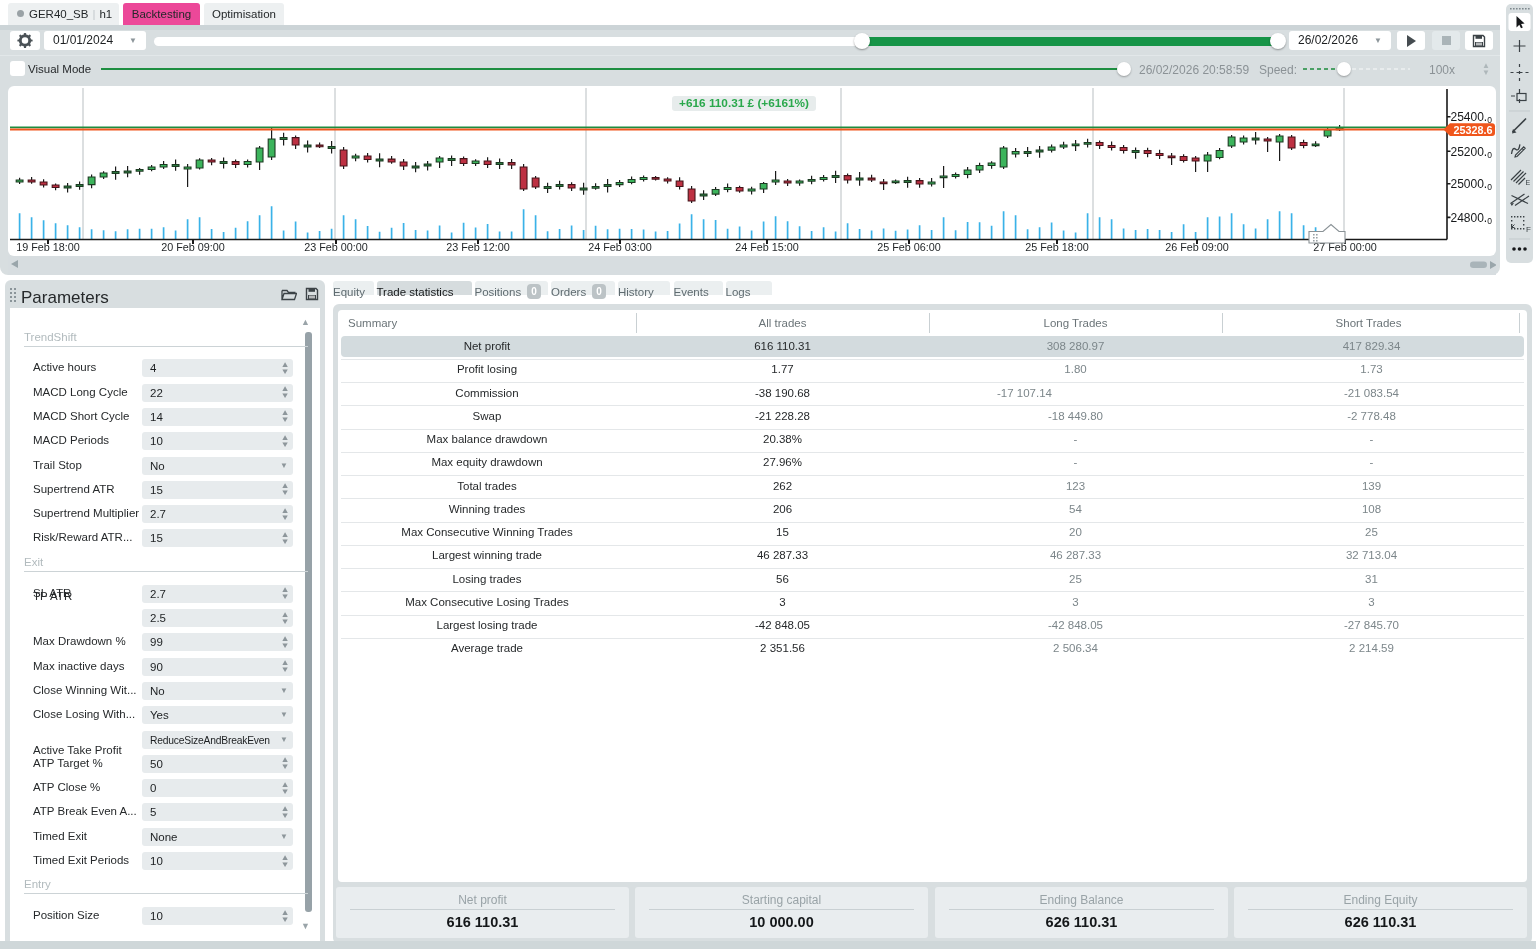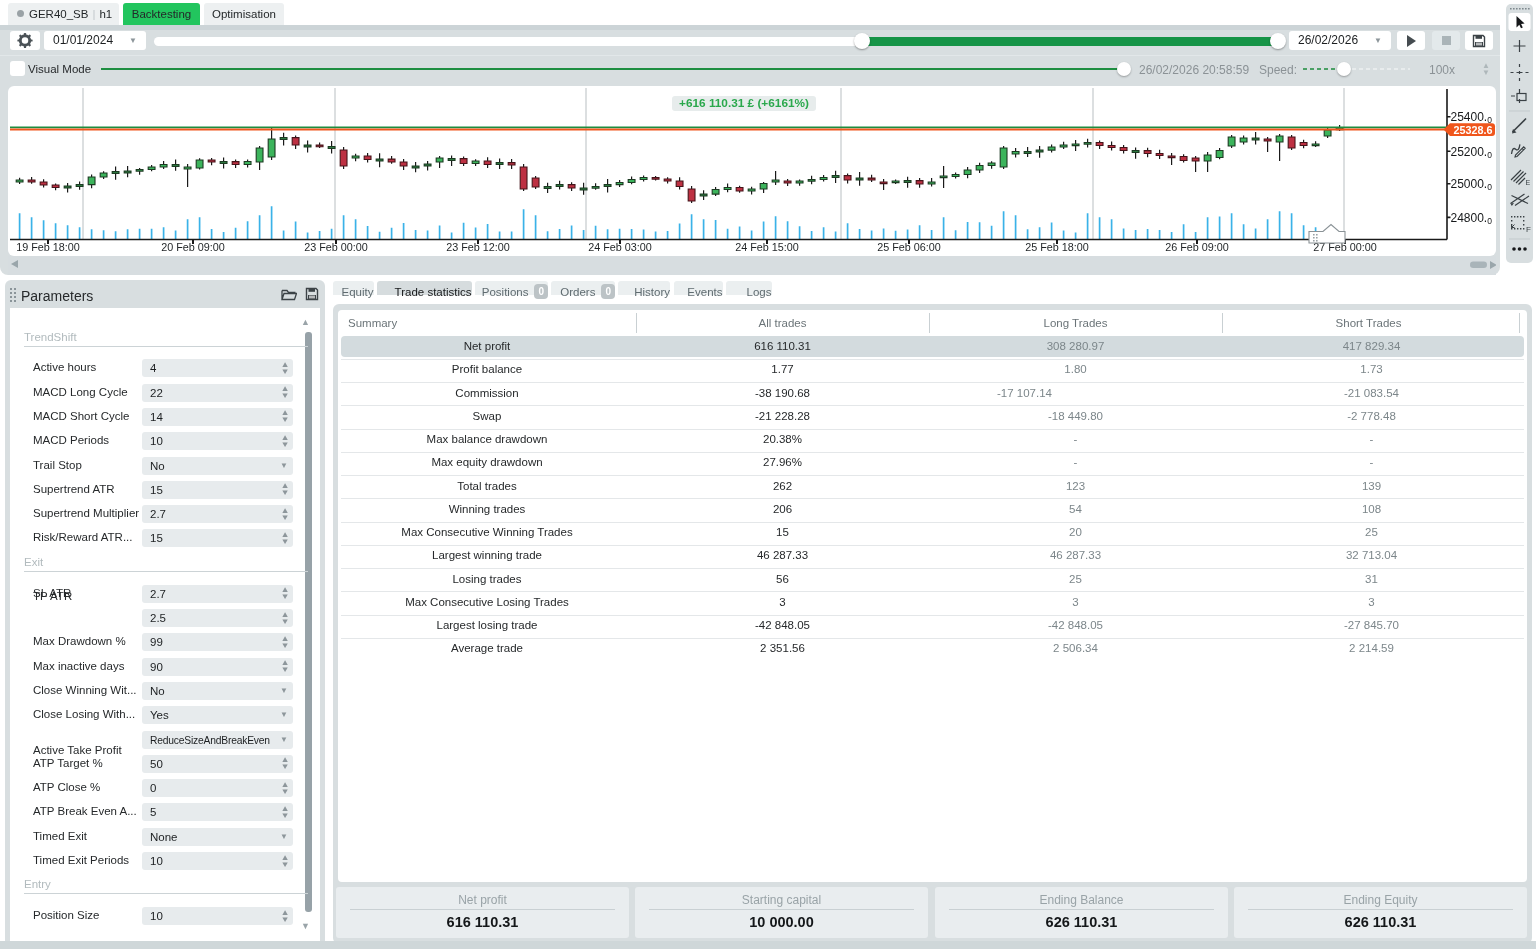--- a/index.html
+++ b/index.html
@@ -20,21 +20,21 @@
 .phr{position:absolute;left:24px;width:284px;border-top:1px solid #ccd3d6}
 .plab{position:absolute;left:33px;font-size:11.5px;color:#26292b;white-space:nowrap}
 .pin{position:absolute;left:142px;width:151px;height:18px;background:#e7ebed;border-radius:3px;
  font-size:11.5px;color:#1c1f21;line-height:18px;padding-left:8px}
 .spin{position:absolute;right:4px;font-size:8px;color:#8d969b;line-height:8px;transform:scaleX(1.15)}
 .ddar{position:absolute;right:5px;top:5px;font-size:8px;color:#8d969b;line-height:8px}
 .pscroll{position:absolute;left:305px;top:332px;width:7px;height:580px;background:#97a2a8;border-radius:3px}
 .parr{position:absolute;left:301px;font-size:9px;color:#9aa4a9}
 
 .btab{position:absolute;top:281px;height:14px;border-radius:3px 3px 0 0;background:#ebeff0;
- font-size:11.5px;color:#5f6b70;line-height:23px;text-align:right}
+ font-size:11.5px;color:#5f6b70;line-height:23px;text-align:left}
 .btab.act{background:#d6dcde;color:#17191b}
 .badge{display:inline-block;background:#bcc3c6;color:#fff;font-size:10px;font-weight:bold;
  border-radius:4px;padding:0 4px;margin-left:6px;height:15px;line-height:15px;vertical-align:1px}
 
 .spanel{position:absolute;left:333px;top:304px;width:1199px;height:640px;background:#d8dee0;border-radius:6px}
 .swhite{position:absolute;left:338px;top:310px;width:1189px;height:572px;background:#fff;border-radius:4px}
 .thead{position:absolute;top:317px;font-size:11.5px;color:#6b7478}
 .thsep{position:absolute;top:313px;height:20px;border-left:1px solid #c9d0d3}
 .hlrow{position:absolute;left:341px;width:1183px;height:21px;background:#d3dbde;border-radius:4px}
 .trline{position:absolute;left:341px;width:1183px;border-top:1px solid #e4e7e9}
@@ -44,21 +44,21 @@
 .sbox{position:absolute;top:887px;width:293px;height:51px;background:#e9edef;border-radius:3px}
 .sbt{margin-top:6px;text-align:center;font-size:12px;color:#99a3a7}
 .sbl{margin:2px 14px 0;border-top:1px solid #c9d0d3}
 .sbv{margin-top:4px;text-align:center;font-size:14.5px;font-weight:bold;color:#141719}
 .botstrip{position:absolute;left:0;top:941px;width:1536px;height:8px;background:#cfd7d9}
 .gr12{font-size:12px;color:#8b9296}
 </style></head><body>
 
 <div class="tstrip"></div>
 <div class="ttab" style="left:8px;width:111px"><span style="display:inline-block;width:7px;height:7px;border-radius:50%;background:#9aa2a6;margin:0 5px 1px 9px"></span>GER40_SB<span style="color:#c2c9cc;margin:0 4px">|</span>h1</div>
-<div class="ttab" style="left:123px;width:77px;background:#22c55e;text-align:center">Backtesting</div>
+<div class="ttab" style="left:123px;width:77px;background:#ec4899;text-align:center">Backtesting</div>
 <div class="ttab" style="left:204px;width:80px;text-align:center">Optimisation</div>
 
 <div class="graymain"></div>
 
 <div class="wbtn" style="left:10px;width:30px">
 <svg width="30" height="19" viewBox="0 0 30 19">
       <g transform="translate(15,9.5)">
         <circle r="4.7" fill="none" stroke="#4b5257" stroke-width="2.9"></circle>
         <rect x="-1.1" y="-7.6" width="2.2" height="3.1" rx="0.6" transform="rotate(0)" fill="#4b5257"></rect>
         <rect x="-1.1" y="-7.6" width="2.2" height="3.1" rx="0.6" transform="rotate(45)" fill="#4b5257"></rect>
@@ -174,21 +174,21 @@
 <g fill="#16181a">
       <circle cx="8" cy="245" r="1.8"></circle>
       <circle cx="13.5" cy="245" r="1.8"></circle>
       <circle cx="19" cy="245" r="1.8"></circle>
     </g>
 </svg>
 
 <div class="ppanel"></div>
 <div class="abs" style="left:9px;top:287px;width:8px;height:16px;
  background-image:radial-gradient(#8a9499 1px,transparent 1.1px);background-size:4px 4px"></div>
-<div class="abs" style="left:21px;top:288px;font-size:14px;color:#26292b">Parameters</div>
+<div class="abs" style="left:21px;top:288px;font-size:17px;color:#26292b">Parameters</div>
 <svg class="abs" style="left:281px;top:288px" width="16" height="13" viewBox="0 0 16 13">
     <path d="M1 2.5 h5 l1.5 2 h7" fill="none" stroke="#3c4347" stroke-width="1.3"></path>
     <path d="M1 11.5 L3 5.5 H15.5 L13.5 11.5 Z M1 11.5 V2.5" fill="none" stroke="#3c4347" stroke-width="1.3"></path>
   </svg>
 <svg class="abs" style="left:305px;top:287px" width="14" height="14" viewBox="0 0 14 14">
     <path d="M1.5 1.5h9.5l1.5 1.5v9.5h-11z" fill="none" stroke="#3c4347" stroke-width="1.4"></path>
     <path d="M3.5 1.8v3h6.5v-3z" fill="#3c4347"></path>
     <path d="M3 8h8v4.5h-8z" fill="#3c4347"></path>
     <path d="M4 9.2h6M4 10.8h6" stroke="#fff" stroke-width="0.9"></path>
   </svg>
@@ -261,21 +261,21 @@
 <div class="thsep" style="left:636px"></div>
 <div class="thsep" style="left:929px"></div>
 <div class="thsep" style="left:1222px"></div>
 <div class="thsep" style="left:1519px"></div>
 <div class="hlrow" style="top:335.5px"></div>
 <div class="tc tdark" style="top:339.0px;left:338px;width:298px">Net profit</div>
 <div class="tc tdark" style="top:339.0px;left:636px;width:293px">616 110.31</div>
 <div class="tc tgray" style="top:339.0px;left:929px;width:293px">308 280.97</div>
 <div class="tc tgray" style="top:339.0px;left:1222px;width:299px">417 829.34</div>
 <div class="trline" style="top:358.8px"></div>
-<div class="tc tdark" style="top:362.2px;left:338px;width:298px">Profit balance</div>
+<div class="tc tdark" style="top:362.2px;left:338px;width:298px">Profit losing</div>
 <div class="tc tdark" style="top:362.2px;left:636px;width:293px">1.77</div>
 <div class="tc tgray" style="top:362.2px;left:929px;width:293px">1.80</div>
 <div class="tc tgray" style="top:362.2px;left:1222px;width:299px">1.73</div>
 <div class="trline" style="top:382.0px"></div>
 <div class="tc tdark" style="top:385.5px;left:338px;width:298px">Commission</div>
 <div class="tc tdark" style="top:385.5px;left:636px;width:293px">-38 190.68</div>
 <div class="tc tgray" style="top:385.5px;left:878px;width:293px">-17 107.14</div>
 <div class="tc tgray" style="top:385.5px;left:1222px;width:299px">-21 083.54</div>
 <div class="trline" style="top:405.2px"></div>
 <div class="tc tdark" style="top:408.8px;left:338px;width:298px">Swap</div>

